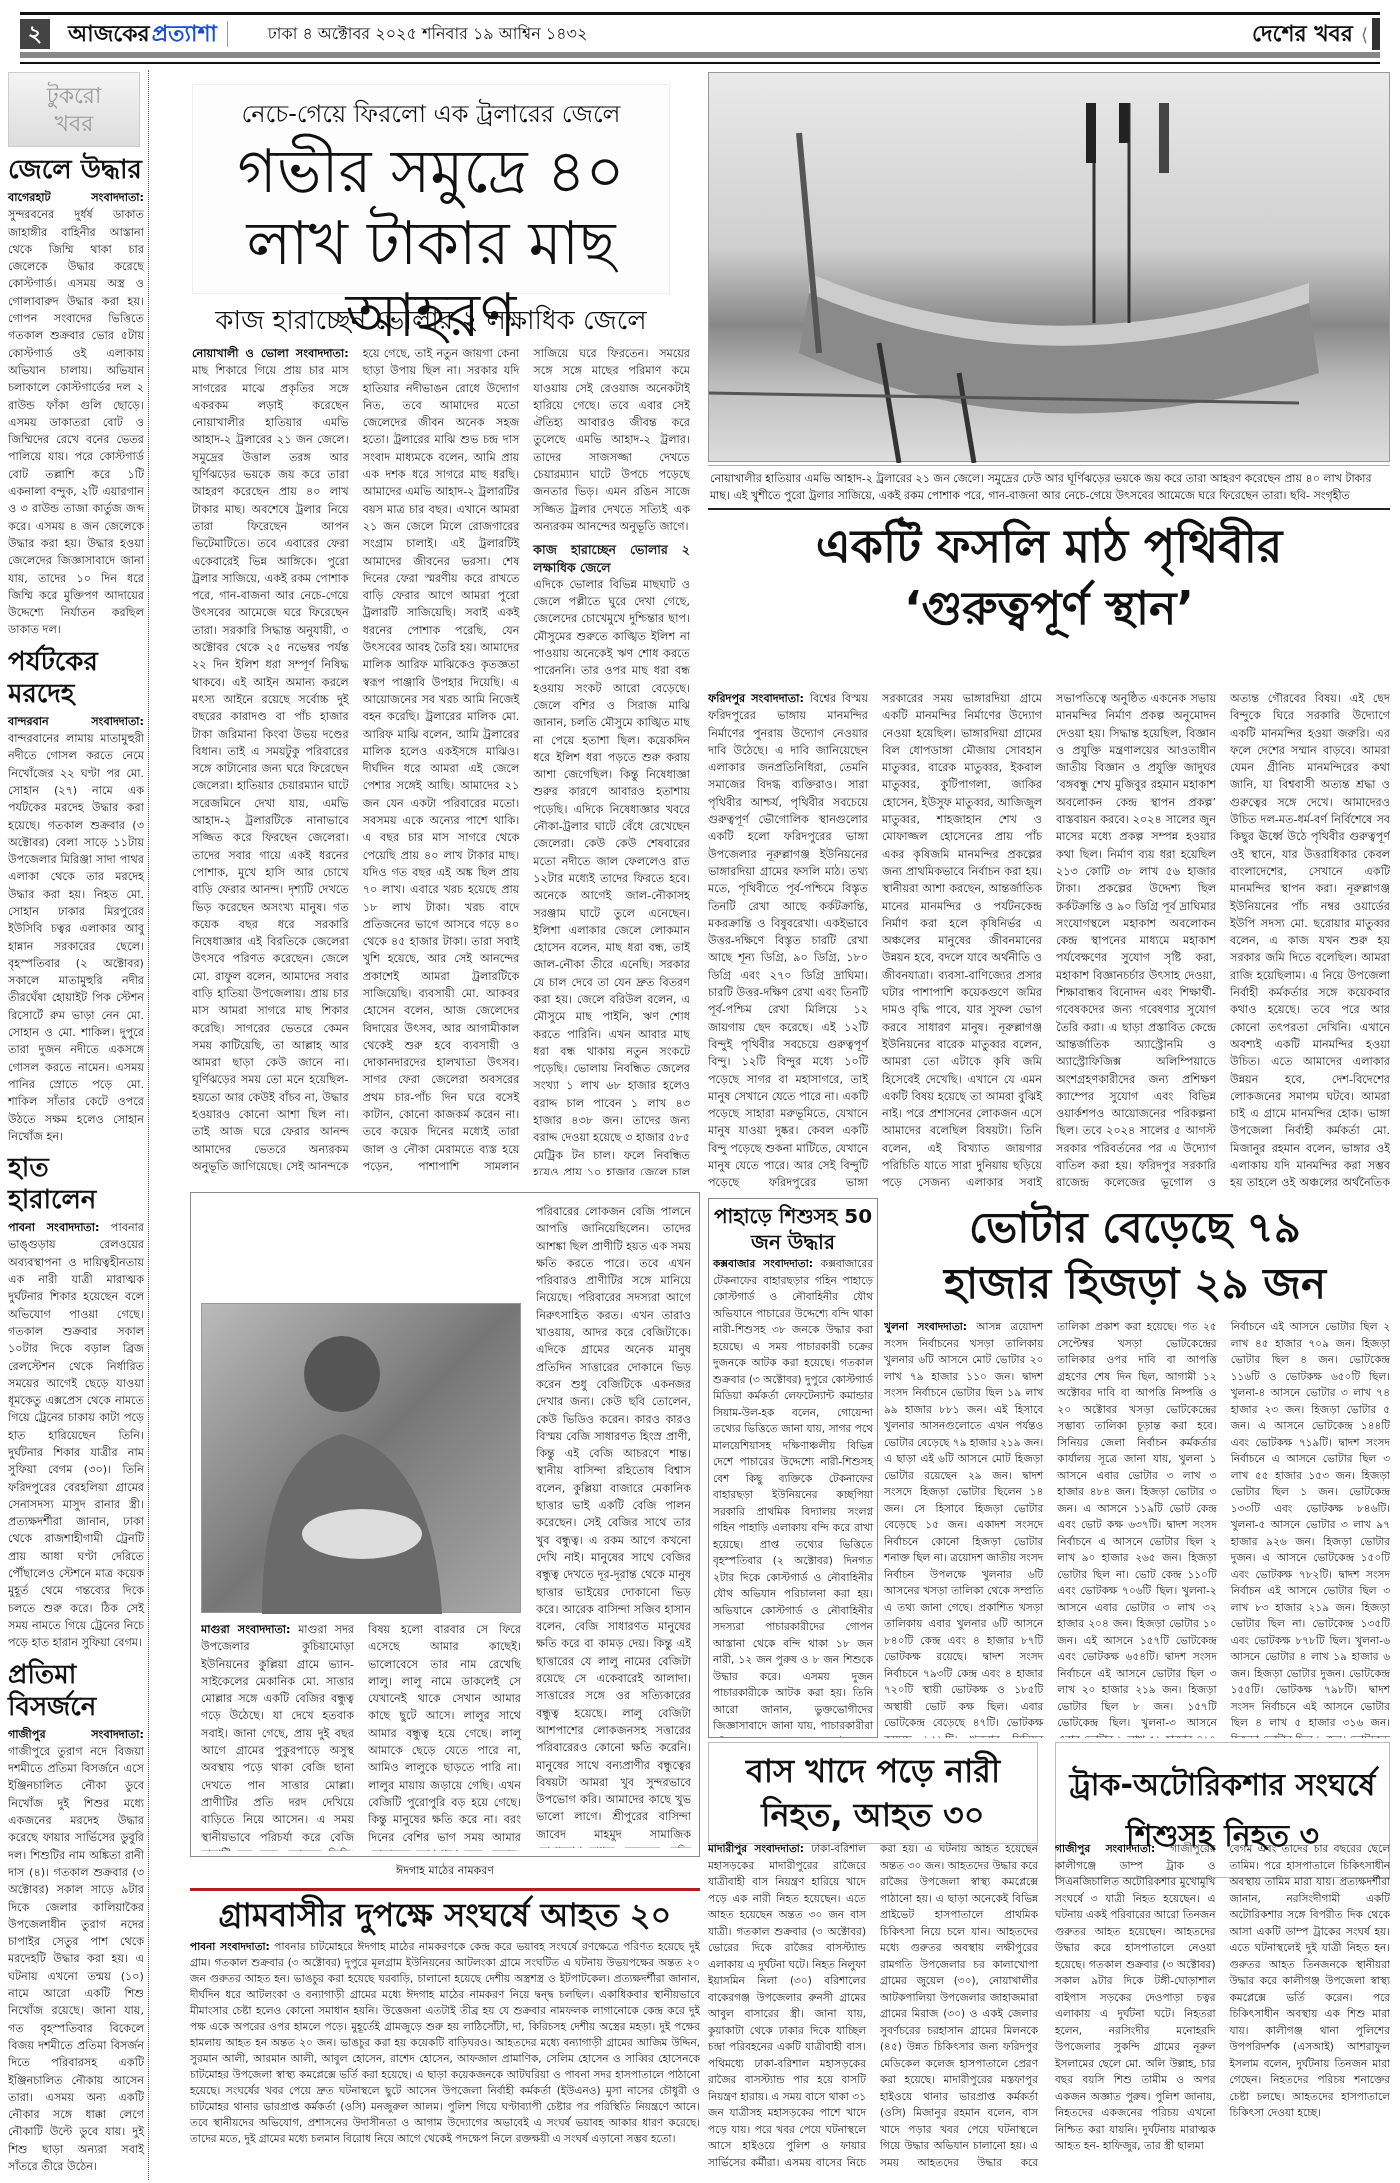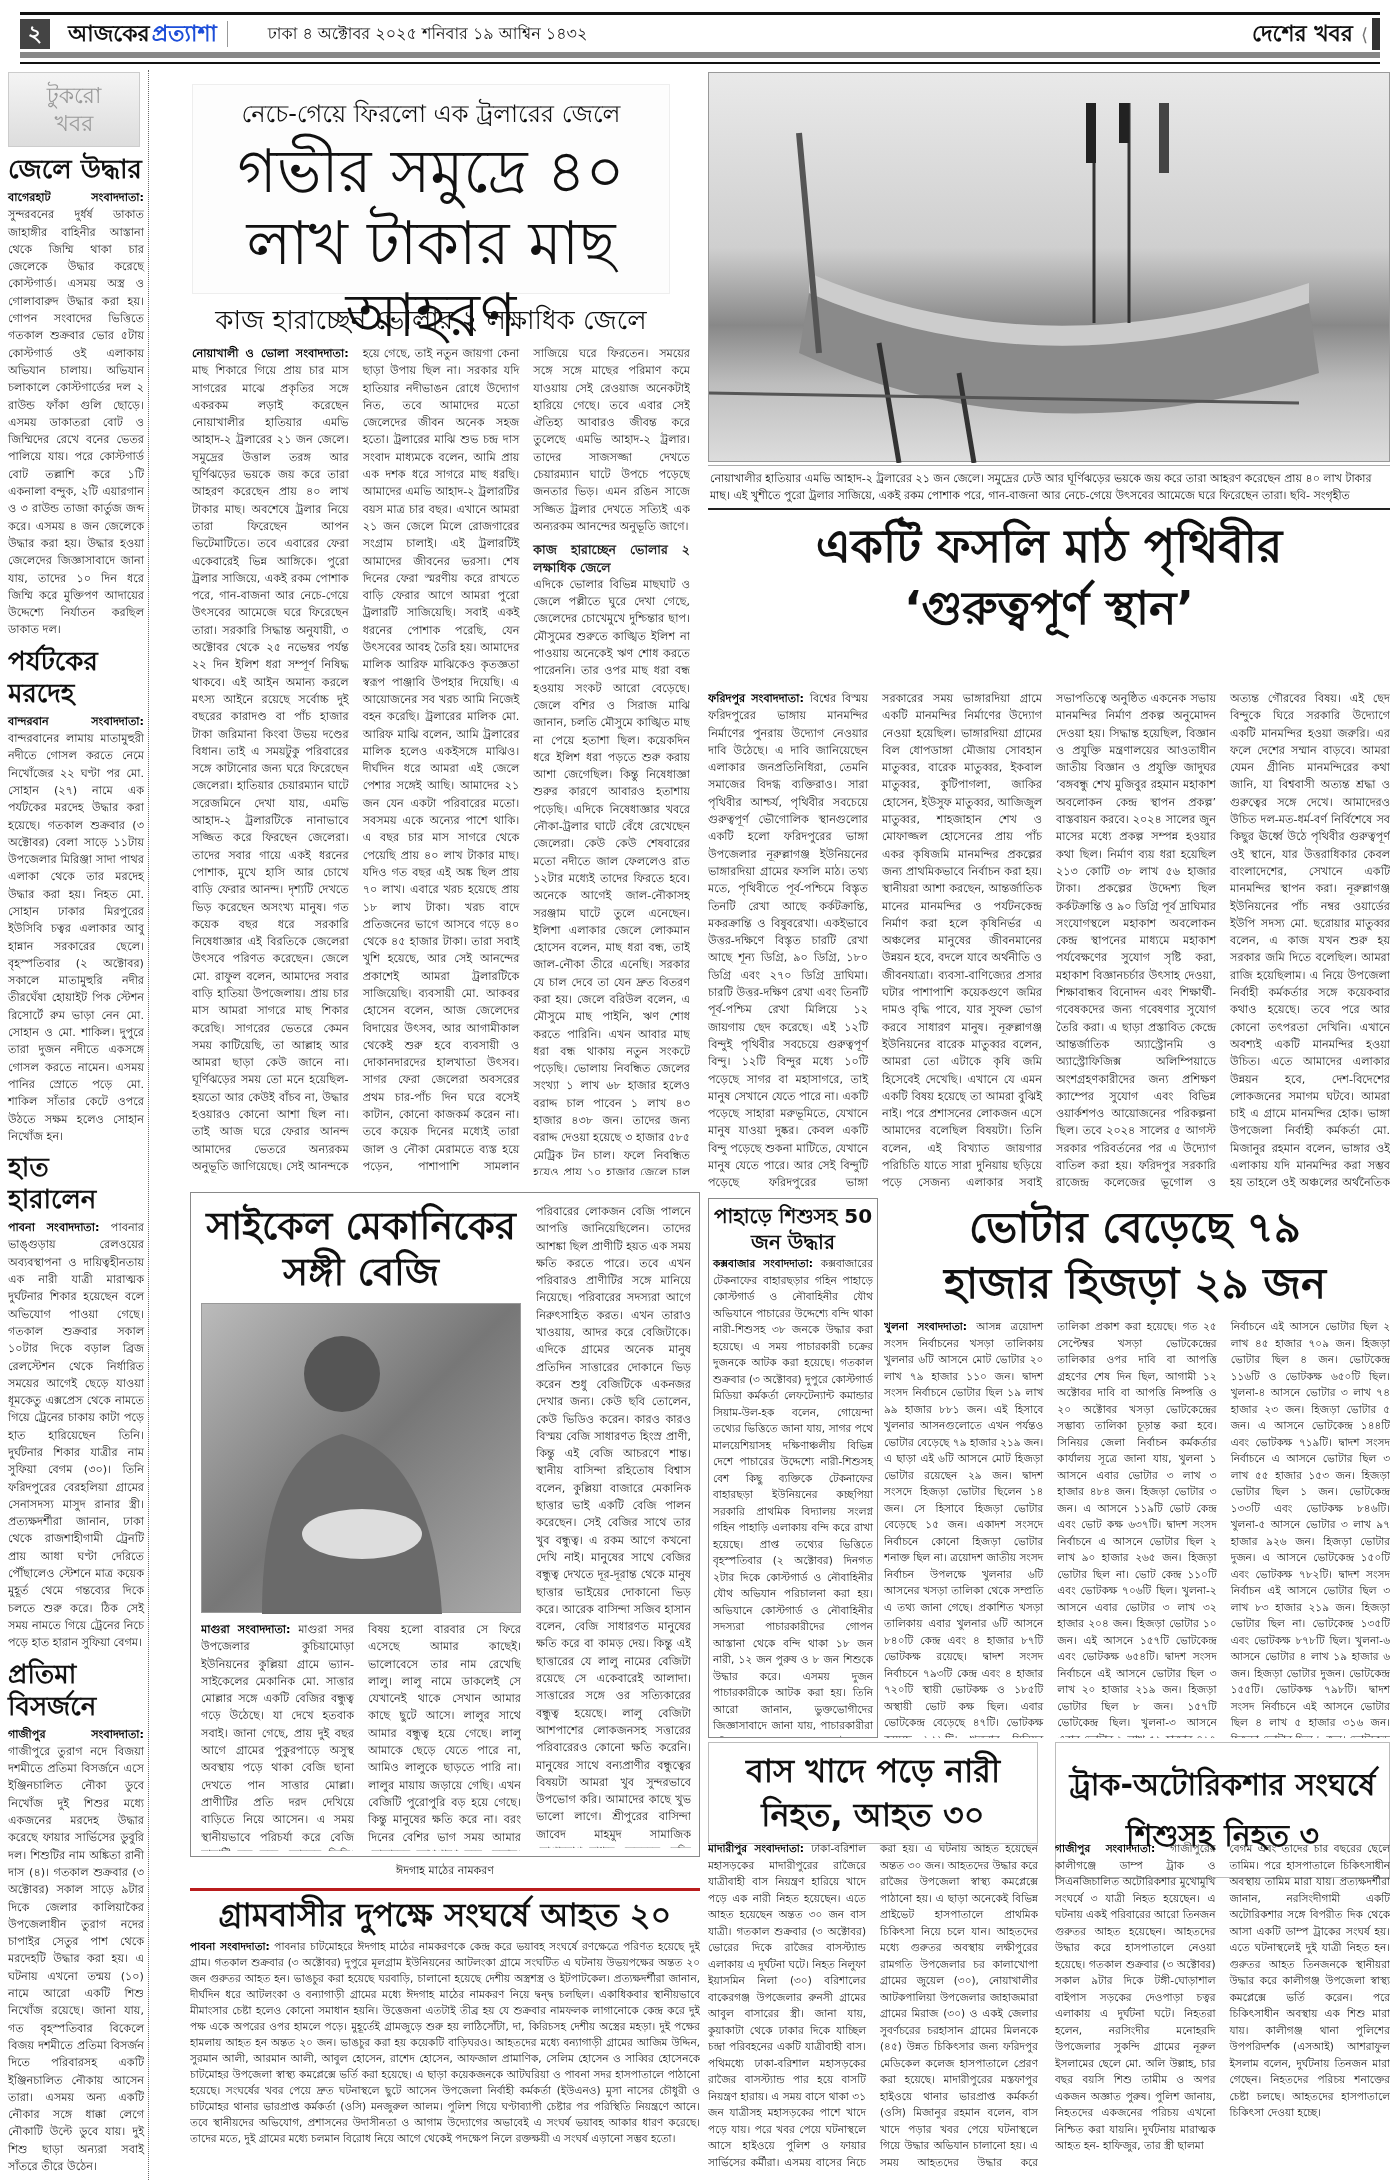--- a/index.html
+++ b/index.html
@@ -120,21 +120,20 @@
   <div style="font-size:46px;font-weight:bold;line-height:62px;padding:0 80px">একটি ফসলি মাঠ পৃথিবীর ‘গুরুত্বপূর্ণ স্থান’</div>
 </div>
 <div class="abs cols4 txt" style="left:708px;top:690px;width:682px;height:500px;overflow:hidden">
   <div><b>ফরিদপুর সংবাদদাতা:</b> <span>বিশ্বের বিস্ময় ফরিদপুরের ভাঙ্গায় মানমন্দির নির্মাণের পুনরায় উদ্যোগ নেওয়ার দাবি উঠেছে। এ দাবি জানিয়েছেন এলাকার জনপ্রতিনিধিরা, তেমনি সমাজের বিদগ্ধ ব্যক্তিরাও। সারা পৃথিবীর আশ্চর্য, পৃথিবীর সবচেয়ে গুরুত্বপূর্ণ ভৌগোলিক স্থানগুলোর একটি হলো ফরিদপুরের ভাঙ্গা উপজেলার নূরুল্লাগঞ্জ ইউনিয়নের ভাঙ্গারদিয়া গ্রামের ফসলি মাঠ। তথ্য মতে, পৃথিবীতে পূর্ব-পশ্চিমে বিস্তৃত তিনটি রেখা আছে কর্কটক্রান্তি, মকরক্রান্তি ও বিষুবরেখা। একইভাবে উত্তর-দক্ষিণে বিস্তৃত চারটি রেখা আছে শূন্য ডিগ্রি, ৯০ ডিগ্রি, ১৮০ ডিগ্রি এবং ২৭০ ডিগ্রি দ্রাঘিমা। চারটি উত্তর-দক্ষিণ রেখা এবং তিনটি পূর্ব-পশ্চিম রেখা মিলিয়ে ১২ জায়গায় ছেদ করেছে। এই ১২টি বিন্দুই পৃথিবীর সবচেয়ে গুরুত্বপূর্ণ বিন্দু। ১২টি বিন্দুর মধ্যে ১০টি পড়েছে সাগর বা মহাসাগরে, তাই মানুষ সেখানে যেতে পারে না। একটি পড়েছে সাহারা মরুভূমিতে, যেখানে মানুষ যাওয়া দুষ্কর। কেবল একটি বিন্দু পড়েছে শুকনা মাটিতে, যেখানে মানুষ যেতে পারে। আর সেই বিন্দুটি পড়েছে ফরিদপুরের ভাঙ্গা উপজেলার নূরুল্লাগঞ্জ ইউনিয়নের ভাঙ্গারদিয়া গ্রামের ফসলি মাঠে। এ কারণেই এ এলাকাটি পৃথিবীর এক গুরুত্বপূর্ণ স্থান। এই জায়গাটিকে স্মরণীয় করে রাখতে বিগত</span></div>
   <div>সরকারের সময় ভাঙ্গারদিয়া গ্রামে একটি মানমন্দির নির্মাণের উদ্যোগ নেওয়া হয়েছিল। ভাঙ্গারদিয়া গ্রামের বিল ধোপডাঙ্গা মৌজায় সোবহান মাতুব্বর, বারেক মাতুব্বর, ইকবাল মাতুব্বর, কুটিপাগলা, জাকির হোসেন, ইউসুফ মাতুব্বর, আজিজুল মাতুব্বর, শাহজাহান শেখ ও মোফাজ্জল হোসেনের প্রায় পাঁচ একর কৃষিজমি মানমন্দির প্রকল্পের জন্য প্রাথমিকভাবে নির্বাচন করা হয়। স্থানীয়রা আশা করছেন, আন্তর্জাতিক মানের মানমন্দির ও পর্যটনকেন্দ্র নির্মাণ করা হলে কৃষিনির্ভর এ অঞ্চলের মানুষের জীবনমানের উন্নয়ন হবে, বদলে যাবে অর্থনীতি ও জীবনযাত্রা। ব্যবসা-বাণিজ্যের প্রসার ঘটার পাশাপাশি কয়েকগুণে জমির দামও বৃদ্ধি পাবে, যার সুফল ভোগ করবে সাধারণ মানুষ। নূরুল্লাগঞ্জ ইউনিয়নের বারেক মাতুব্বর বলেন, আমরা তো এটাকে কৃষি জমি হিসেবেই দেখেছি। এখানে যে এমন একটি বিষয় হয়েছে তা আমরা বুঝিই নাই। পরে প্রশাসনের লোকজন এসে আমাদের বলেছিল বিষয়টা। তিনি বলেন, এই বিখ্যাত জায়গার পরিচিতি যাতে সারা দুনিয়ায় ছড়িয়ে পড়ে সেজন্য এলাকার সবাই সরকারকে জমি লিখে দিতে রাজি হয়েছিলাম। এখানে মানমন্দির হোক। জানা যায়, ২০২১ সালে তৎকালীন প্রধানমন্ত্রী শেখ হাসিনার</div>
   <div>সভাপতিত্বে অনুষ্ঠিত একনেক সভায় মানমন্দির নির্মাণ প্রকল্প অনুমোদন দেওয়া হয়। সিদ্ধান্ত হয়েছিল, বিজ্ঞান ও প্রযুক্তি মন্ত্রণালয়ের আওতাধীন জাতীয় বিজ্ঞান ও প্রযুক্তি জাদুঘর ‘বঙ্গবন্ধু শেখ মুজিবুর রহমান মহাকাশ অবলোকন কেন্দ্র স্থাপন প্রকল্প’ বাস্তবায়ন করবে। ২০২৪ সালের জুন মাসের মধ্যে প্রকল্প সম্পন্ন হওয়ার কথা ছিল। নির্মাণ ব্যয় ধরা হয়েছিল ২১৩ কোটি ৩৮ লাখ ৫৬ হাজার টাকা। প্রকল্পের উদ্দেশ্য ছিল কর্কটক্রান্তি ও ৯০ ডিগ্রি পূর্ব দ্রাঘিমার সংযোগস্থলে মহাকাশ অবলোকন কেন্দ্র স্থাপনের মাধ্যমে মহাকাশ পর্যবেক্ষণের সুযোগ সৃষ্টি করা, মহাকাশ বিজ্ঞানচর্চার উৎসাহ দেওয়া, শিক্ষাবান্ধব বিনোদন এবং শিক্ষার্থী-গবেষকদের জন্য গবেষণার সুযোগ তৈরি করা। এ ছাড়া প্রস্তাবিত কেন্দ্রে আন্তর্জাতিক অ্যাস্ট্রোনমি ও অ্যাস্ট্রোফিজিক্স অলিম্পিয়াডে অংশগ্রহণকারীদের জন্য প্রশিক্ষণ ক্যাম্পের সুযোগ এবং বিভিন্ন ওয়ার্কশপও আয়োজনের পরিকল্পনা ছিল। তবে ২০২৪ সালের ৫ আগস্ট সরকার পরিবর্তনের পর এ উদ্যোগ বাতিল করা হয়। ফরিদপুর সরকারি রাজেন্দ্র কলেজের ভূগোল ও পরিবেশ বিভাগের বিভাগীয় প্রধান প্রফেসর স্বপন কুমার হালদার বলেন, কর্কটক্রান্তি ও ৯০ ডিগ্রি দ্রাঘিমার ছেদ বিন্দু ফরিদপুরে পড়েছে এটি আমাদের দেশের জন্য</div>
   <div>অত্যন্ত গৌরবের বিষয়। এই ছেদ বিন্দুকে ঘিরে সরকারি উদ্যোগে একটি মানমন্দির হওয়া জরুরি। এর ফলে দেশের সম্মান বাড়বে। আমরা যেমন গ্রীনিচ মানমন্দিরের কথা জানি, যা বিশ্ববাসী অত্যন্ত শ্রদ্ধা ও গুরুত্বের সঙ্গে দেখে। আমাদেরও উচিত দল-মত-ধর্ম-বর্ণ নির্বিশেষে সব কিছুর ঊর্ধ্বে উঠে পৃথিবীর গুরুত্বপূর্ণ ওই স্থানে, যার উত্তরাধিকার কেবল বাংলাদেশের, সেখানে একটি মানমন্দির স্থাপন করা। নূরুল্লাগঞ্জ ইউনিয়নের পাঁচ নম্বর ওয়ার্ডের ইউপি সদস্য মো. ছরোয়ার মাতুব্বর বলেন, এ কাজ যখন শুরু হয় সরকার জমি দিতে বলেছিল। আমরা রাজি হয়েছিলাম। এ নিয়ে উপজেলা নির্বাহী কর্মকর্তার সঙ্গে কয়েকবার কথাও হয়েছে। তবে পরে আর কোনো তৎপরতা দেখিনি। এখানে অবশ্যই একটি মানমন্দির হওয়া উচিত। এতে আমাদের এলাকার উন্নয়ন হবে, দেশ-বিদেশের লোকজনের সমাগম ঘটবে। আমরা চাই এ গ্রামে মানমন্দির হোক। ভাঙ্গা উপজেলা নির্বাহী কর্মকর্তা মো. মিজানুর রহমান বলেন, ভাঙ্গার ওই এলাকায় যদি মানমন্দির করা সম্ভব হয় তাহলে ওই অঞ্চলের অর্থনৈতিক পরিস্থিতি বদলে যেতে পারে। তিনি বলেন, আমি মানুষের মতামত শুনে-বুঝে ঊর্ধ্বতন কর্তৃপক্ষকে এ বিষয়ে লিখব।</div>
 </div>
 
 <div class="abs box" style="left:190px;top:1192px;width:510px;height:665px">
-  <div style="position:absolute;left:10px;top:10px;width:320px;text-align:center;font-size:38px;font-weight:bold;line-height:46px">সাইকেল মেকানিকের সঙ্গী বেজি</div>
   <div class="photo" style="position:absolute;left:10px;top:110px;width:320px;height:310px;background:linear-gradient(135deg,#bbb,#777 50%,#aaa)" title="বেজি হাতে সাইকেল মেকানিক">
     <svg width="320" height="310">
       <circle cx="140" cy="70" r="38" fill="#555"></circle>
       <path d="M60 310 Q60 150 140 130 Q230 150 240 310 Z" fill="#6a6a6a"></path>
       <ellipse cx="160" cy="230" rx="60" ry="25" fill="#ddd"></ellipse>
     </svg>
   </div>
   <div class="cols2 txt" style="position:absolute;left:10px;top:428px;width:320px;height:230px;overflow:hidden">
     <div><b>মাগুরা সংবাদদাতা:</b> <span>মাগুরা সদর উপজেলার কুচিয়ামোড়া ইউনিয়নের কুল্লিয়া গ্রামে ভ্যান-সাইকেলের মেকানিক মো. সাত্তার মোল্লার সঙ্গে একটি বেজির বন্ধুত্ব গড়ে উঠেছে। যা দেখে হতবাক সবাই। জানা গেছে, প্রায় দুই বছর আগে গ্রামের পুকুরপাড়ে অসুস্থ অবস্থায় পড়ে থাকা বেজি ছানা দেখতে পান সাত্তার মোল্লা। প্রাণীটির প্রতি দরদ দেখিয়ে বাড়িতে নিয়ে আসেন। এ সময় স্থানীয়ভাবে পরিচর্যা করে বেজি ছানাটি সুস্থ করে তোলেন তিনি। তখন থেকেই প্রাণীটি তার সঙ্গে রয়েছে। সাত্তার মোল্লা বলেন, আমার বাড়ির পুকুর পাড়ে একটা বেজি ছানা অসুস্থ অবস্থায় পেয়েছিলাম। তারপরে সেখান থেকে তুলে এনে প্রথমে খাচায় আটকে তাকে পুরোপুরি সুস্থ করেছি। ভেবেছিলাম বন্যপ্রাণী বনে থাকাই ভালো। তাই একাধিকবার ছেড়েও দিয়েছি। কিন্তু আশ্চর্যের</span></div>
     <div>বিষয় হলো বারবার সে ফিরে এসেছে আমার কাছেই। ভালোবেসে তার নাম রেখেছি লালু। লালু নামে ডাকলেই সে যেখানেই থাকে সেখান আমার কাছে ছুটে আসে। লালুর সাথে আমার বন্ধুত্ব হয়ে গেছে। লালু আমাকে ছেড়ে যেতে পারে না, আমিও লালুকে ছাড়তে পারি না। লালুর মায়ায় জড়ায়ে গেছি। এখন বেজিটি পুরোপুরি বড় হয়ে গেছে। কিন্তু মানুষের ক্ষতি করে না। বরং দিনের বেশির ভাগ সময় আমার দোকানের আশপাশে ঘুরে বেড়ায়। তিনি বলেন, প্রতিদিন বাজার থেকে মাছ, মাংস, দুধ এবং কখনো কলা এনে বেজিটিকে খাওয়ানো হয়। আমি একজন সাধারণ সাইকেল মিস্ত্রি। এই উপার্জনের অর্থ দিয়েই আমার পরিবার চলে। তারপরও বেজিটার পেছনে আমার অনেক অর্থ ও শ্রম ব্যয় হয়েছে। সাত্তার মোল্লা বলেন, শুরুর দিকে</div>

